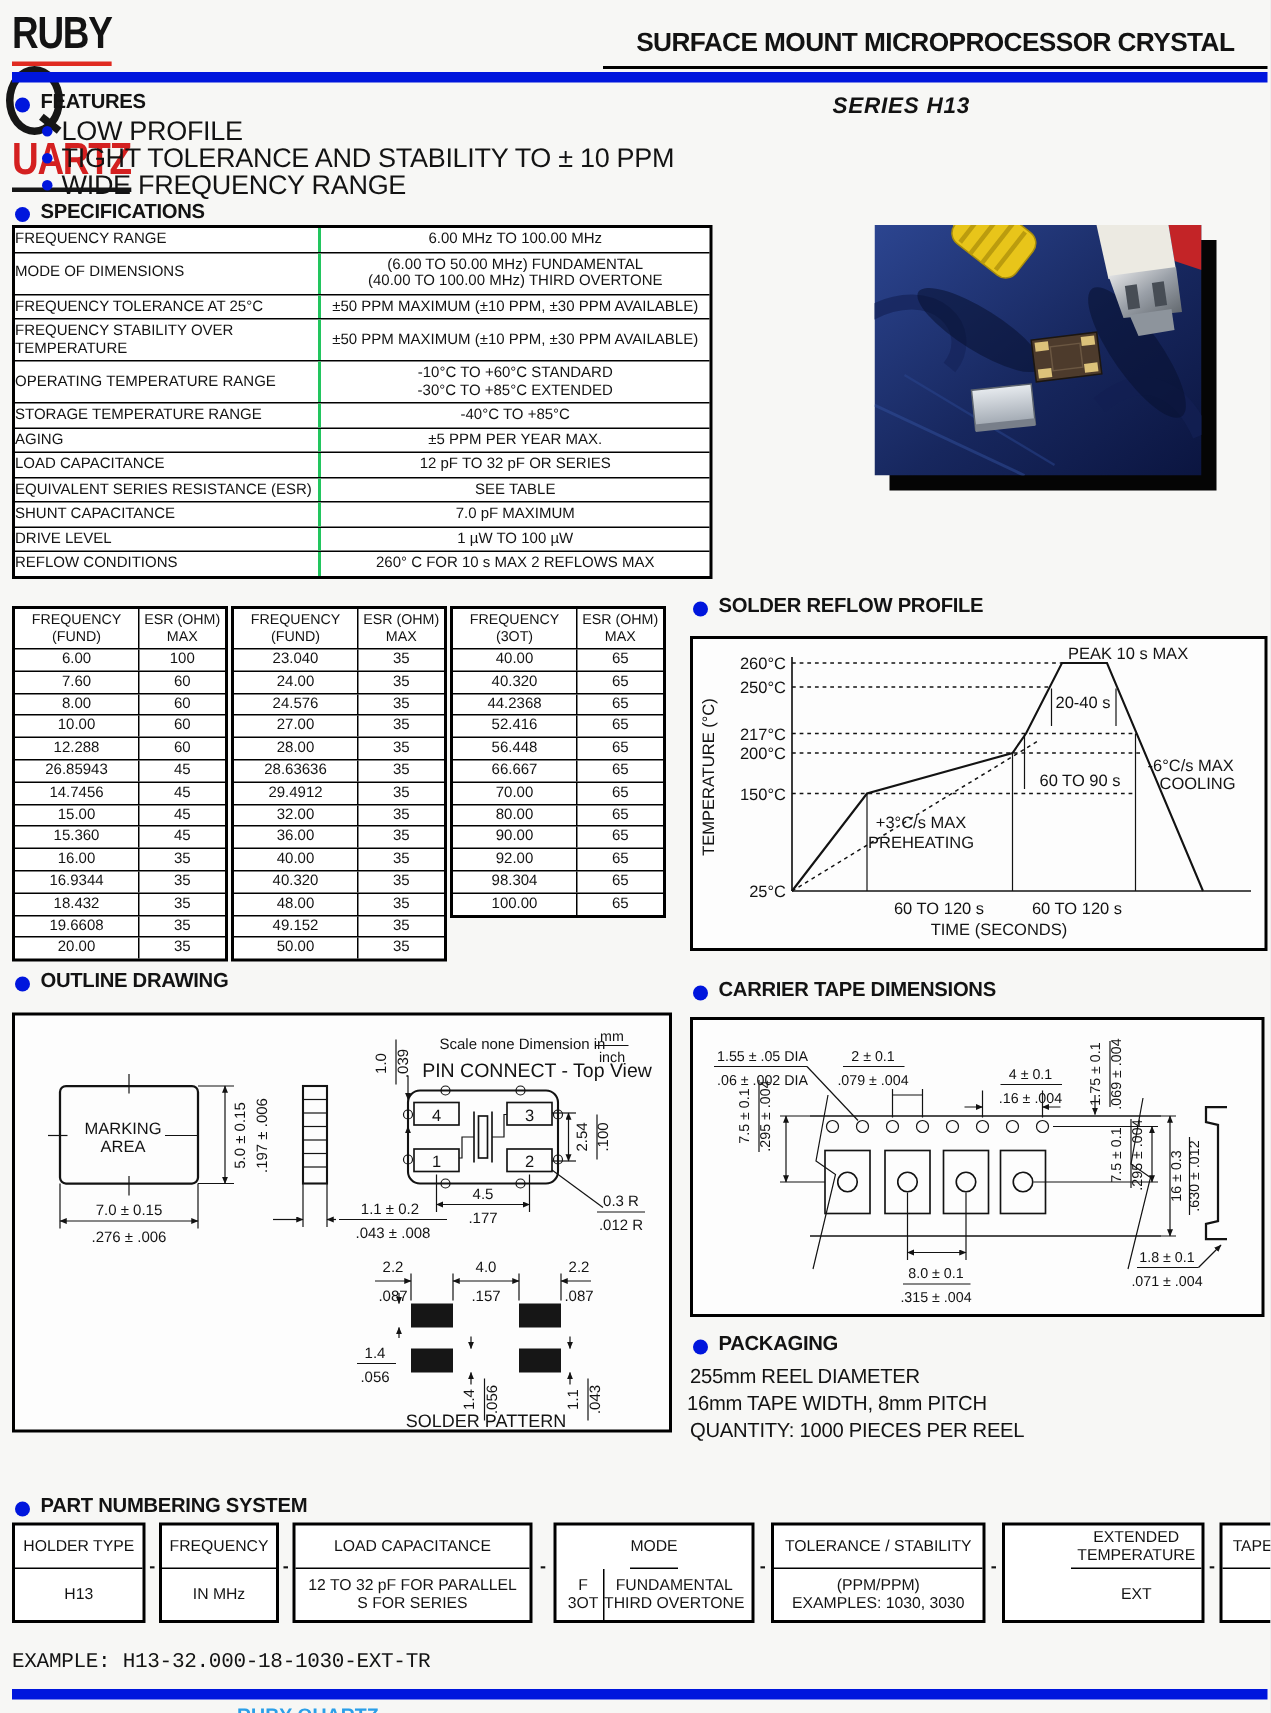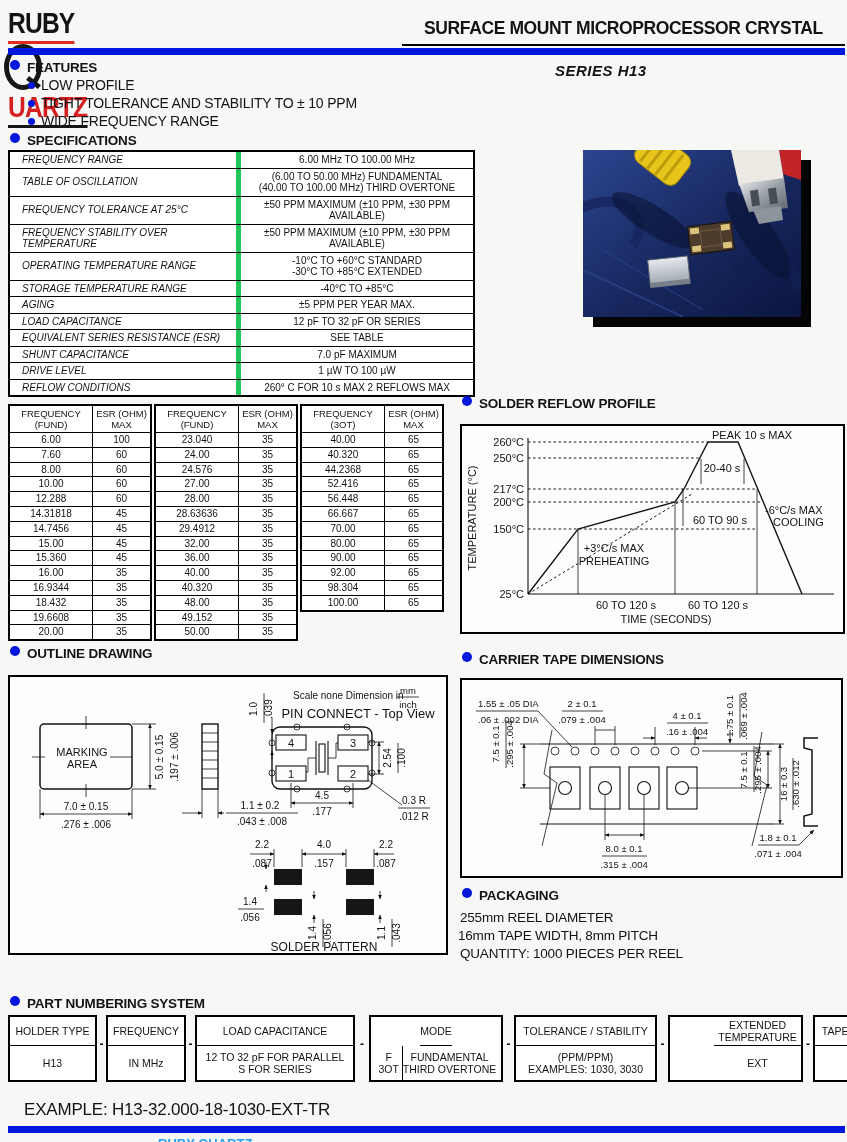--- a/index.html
+++ b/index.html
@@ -13,30 +13,30 @@
   .logo .qwrap{position:relative;width:40px;height:46px;margin:0 -2px 0 -6px;}
   .logo .qring{position:absolute;left:2px;top:0;width:28px;height:36px;border:5px solid #161616;border-radius:50%;}
   .logo .qtail{position:absolute;left:24px;top:36px;width:15px;height:5px;background:#161616;transform:rotate(38deg);}
   .logo .uartz{font-size:30px;font-weight:bold;color:#d42020;letter-spacing:-1px;transform:scaleX(.82);
                transform-origin:left;border-bottom:3px solid #161616;padding-bottom:1px;line-height:34px;}
   .doc-title{left:402px;top:18px;width:443px;text-align:center;font-size:17.5px;font-weight:bold;
              letter-spacing:-0.4px;border-bottom:2.5px solid #000;padding-bottom:5px;}
   .blue-bar{background:#0016dd;height:7px;}
   .series{left:555px;top:62px;width:160px;font-size:15px;font-weight:bold;font-style:italic;letter-spacing:0.5px;}
   
-  .sec-head{display:flex;align-items:flex-start;gap:7px;font-weight:bold;font-size:13.5px;letter-spacing:-0.2px;}
+  .sec-head{display:flex;align-items:flex-end;gap:7px;font-weight:bold;font-size:13.5px;letter-spacing:-0.2px;}
   .bullet{width:10px;height:10px;border-radius:50%;background:#0016dd;flex:0 0 auto;}
-  .feat-item{display:flex;align-items:center;gap:6px;font-size:14px;letter-spacing:-0.2px;}
+  .feat-item{display:flex;align-items:center;gap:6px;font-size:18px;letter-spacing:-0.2px;}
   .feat-item .bullet{width:7px;height:7px;}
   
   .spec-table{left:8px;top:150px;width:463px;border:2px solid #000;background:#fff;}
   .spec-row{display:flex;border-top:1px solid #000;}
   .spec-row:first-child{border-top:0;}
-  .spec-label{width:202px;border-right:5px solid #22c55e;padding:2px 12px;font-size:10px;line-height:11.5px;
-              display:flex;flex-direction:column;justify-content:center;font-style:italic;}
+  .spec-label{width:202px;border-right:2px solid #22c55e;padding:2px 0;font-size:10px;line-height:11.5px;
+              display:flex;flex-direction:column;justify-content:center;}
   .spec-value{flex:1;padding:2px 3px;font-size:10px;line-height:11.5px;text-align:center;
               display:flex;flex-direction:column;justify-content:center;}
   
   .photo-shadow{left:593px;top:160px;width:218px;height:167px;background:#050505;}
   .photo{left:583px;top:150px;width:218px;height:167px;}
   
   .esr-wrap{left:8px;top:404px;display:flex;gap:2px;align-items:flex-start;}
   .esr-group{border:2px solid #000;background:#fff;}
   .esr-row{display:flex;border-top:1px solid #000;}
   .esr-row:first-child{border-top:0;}
@@ -58,21 +58,21 @@
   .pn-wrap{left:8px;top:1015px;display:flex;}
   .pn-group{border:2px solid #000;background:#fff;display:flex;flex-direction:column;}
   .pn-head{border-bottom:1.5px solid #000;height:28px;display:flex;flex-direction:column;justify-content:center;
            text-align:center;font-size:10.5px;line-height:12.5px;}
   .pn-val{height:34px;display:flex;flex-direction:column;justify-content:center;text-align:center;
           font-size:10.5px;line-height:12.5px;}
   .pn-gap{display:flex;align-items:flex-start;justify-content:center;font-size:12px;font-weight:bold;padding-top:22px;}
   .pn-mode{flex-direction:row !important;text-align:center;}
   .pn-mode .codes{width:26px;border-right:1px solid #000;display:flex;flex-direction:column;justify-content:center;}
   .pn-mode .names{flex:1;display:flex;flex-direction:column;justify-content:center;}
-  .example{left:24px;top:1100px;font-size:17px;letter-spacing:-0.2px;}
+  .example{left:8px;top:1100px;font-size:14px;letter-spacing:-0.2px;font-family:Liberation Mono, monospace;}
   .footer-clip{left:158px;top:1134px;width:600px;height:8px;overflow:hidden;}
   .footer-clip span{font-size:13px;font-weight:bold;color:#2b9fe8;line-height:19px;display:block;}
 </style>
 </head>
 <body>
 
 <div class="page">
 
   <svg width="0" height="0" style="position:absolute" aria-hidden="true">
     <defs>
@@ -122,21 +122,21 @@
       <div class="spec-row">
         <div class="spec-label">
           <div>FREQUENCY RANGE</div>
         </div>
         <div class="spec-value">
           <div>6.00 MHz TO 100.00 MHz</div>
         </div>
       </div>
       <div class="spec-row">
         <div class="spec-label">
-          <div>TABLE OF OSCILLATION</div>
+          <div>MODE OF DIMENSIONS</div>
         </div>
         <div class="spec-value">
           <div>(6.00 TO 50.00 MHz) FUNDAMENTAL</div>
           <div>(40.00 TO 100.00 MHz) THIRD OVERTONE</div>
         </div>
       </div>
       <div class="spec-row">
         <div class="spec-label">
           <div>FREQUENCY TOLERANCE AT 25°C</div>
         </div>
@@ -308,21 +308,21 @@
         </div>
         <div class="esr-row esr-data">
           <div class="esr-cell esr-f">10.00</div>
           <div class="esr-cell esr-e">60</div>
         </div>
         <div class="esr-row esr-data">
           <div class="esr-cell esr-f">12.288</div>
           <div class="esr-cell esr-e">60</div>
         </div>
         <div class="esr-row esr-data">
-          <div class="esr-cell esr-f">14.31818</div>
+          <div class="esr-cell esr-f">26.85943</div>
           <div class="esr-cell esr-e">45</div>
         </div>
         <div class="esr-row esr-data">
           <div class="esr-cell esr-f">14.7456</div>
           <div class="esr-cell esr-e">45</div>
         </div>
         <div class="esr-row esr-data">
           <div class="esr-cell esr-f">15.00</div>
           <div class="esr-cell esr-e">45</div>
         </div>

